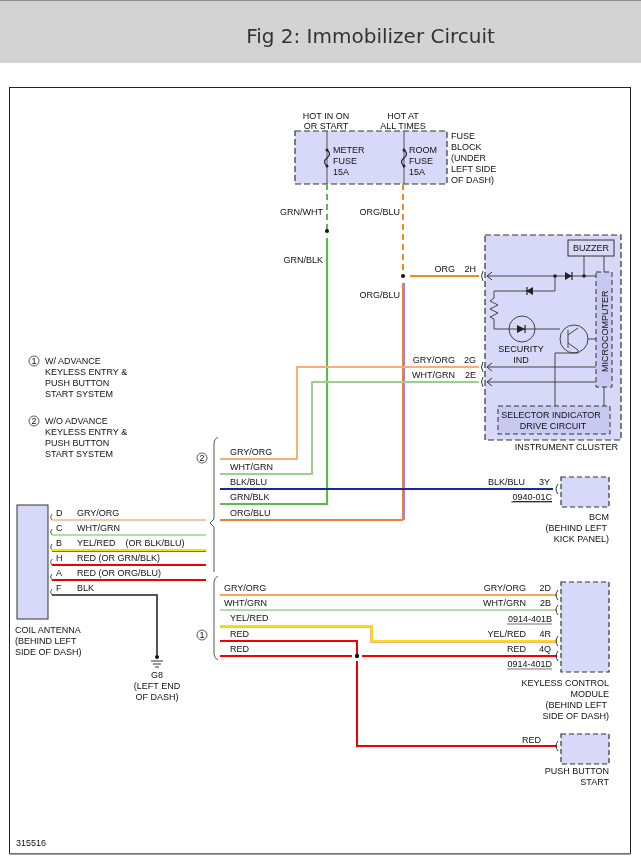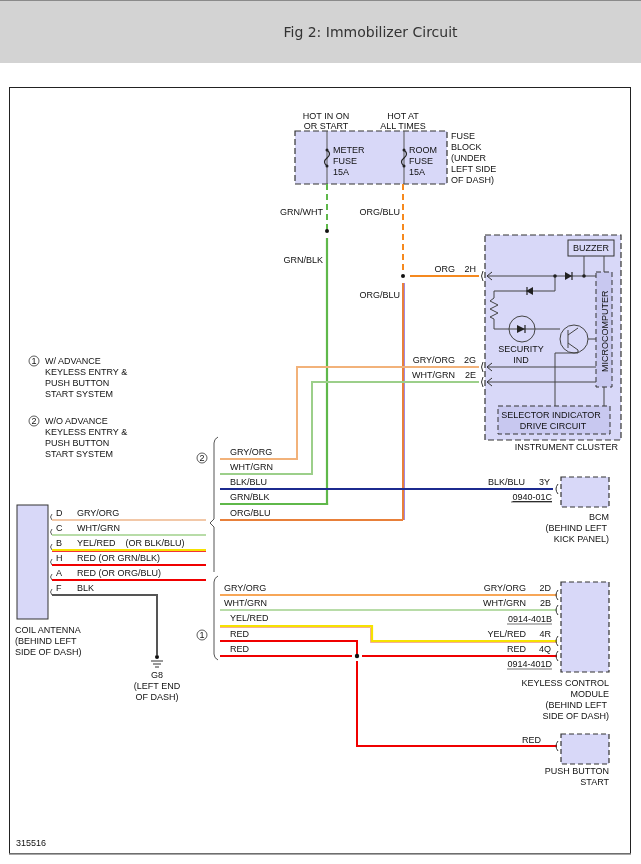--- a/index.html
+++ b/index.html
@@ -1,18 +1,18 @@
 <!DOCTYPE html>
 <html><head>
 <meta charset="utf-8">
 <style>
   html, body { margin:0; padding:0; background:#ffffff; }
   body { width:641px; height:864px; position:relative; overflow:hidden; font-family:"Liberation Sans", sans-serif; }
   .header { position:absolute; left:0; top:0; width:641px; height:63px; background:#d3d3d3; border-top:1px solid #8a8a8a; box-sizing:border-box; }
-  .header .title { position:absolute; left:0; width:641px; top:23px; text-align:center; padding-left:100px; box-sizing:border-box; font-family:"DejaVu Sans", sans-serif; font-size:14px; color:#333; }
+  .header .title { position:absolute; left:0; width:641px; top:23px; text-align:center; padding-left:100px; box-sizing:border-box; font-family:"DejaVu Sans", sans-serif; font-size:20px; color:#333; }
   svg { position:absolute; left:0; top:0; }
   svg text { font-family:"Liberation Sans", sans-serif; font-size:9px; fill:#111; }
 </style>
 </head>
 <body>
 
 <div class="header">
   <div class="title">Fig 2: Immobilizer Circuit</div>
 </div>
 

